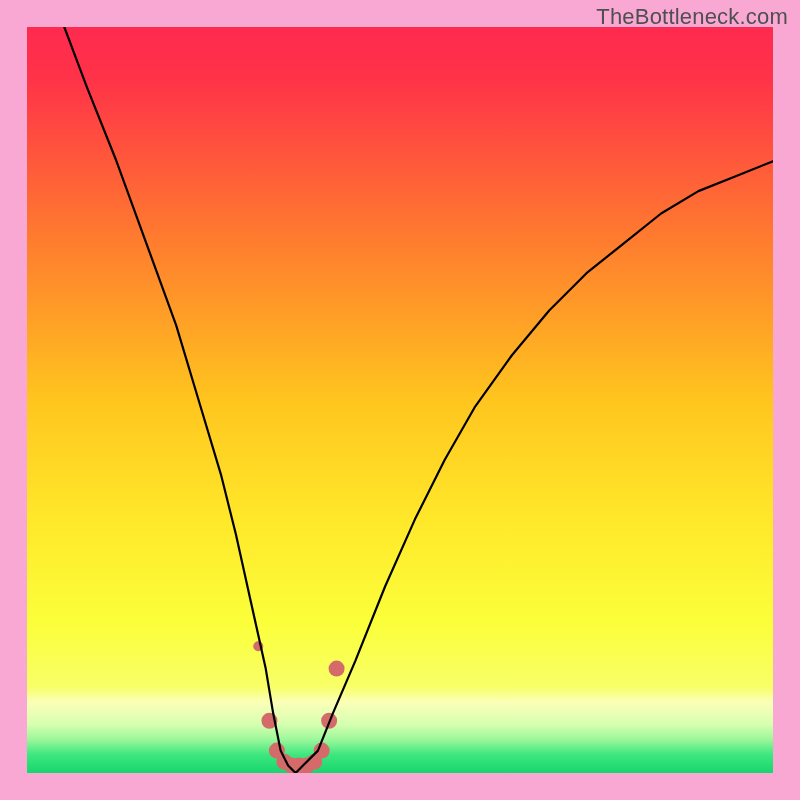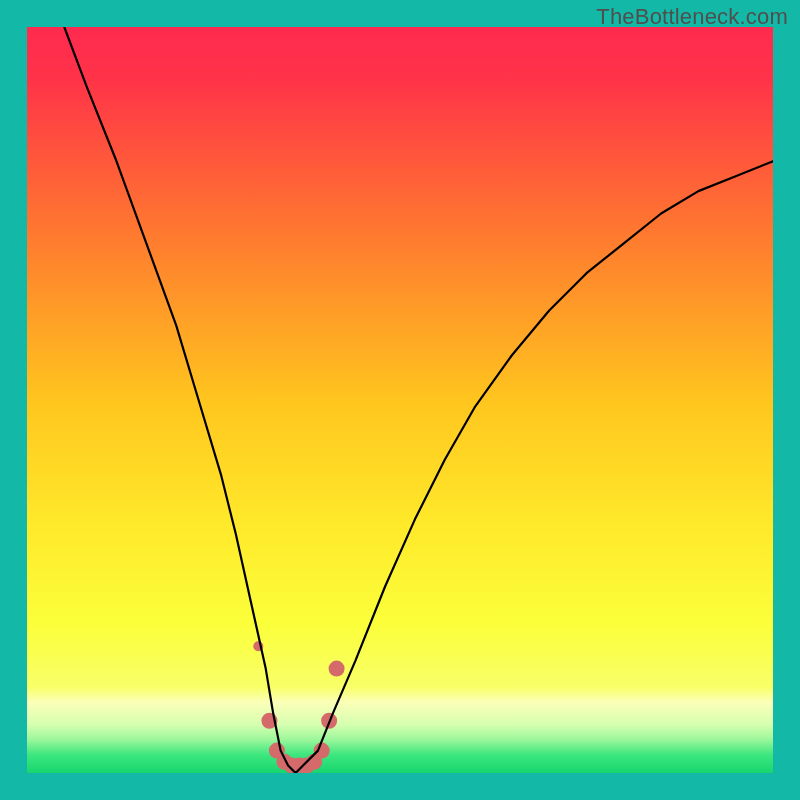--- a/index.html
+++ b/index.html
@@ -10,21 +10,21 @@
     overflow: hidden;
     background: #000;
     font-family: Arial, Helvetica, sans-serif;
   }
   .frame {
     position: absolute;
     left: 0;
     top: 0;
     width: 800px;
     height: 800px;
-    background: #14b8a6;
+    background: #f9a8d4;
   }
   .plot {
     position: absolute;
     left: 27px;
     top: 27px;
     width: 746px;
     height: 746px;
     overflow: hidden;
   }
   .watermark {

